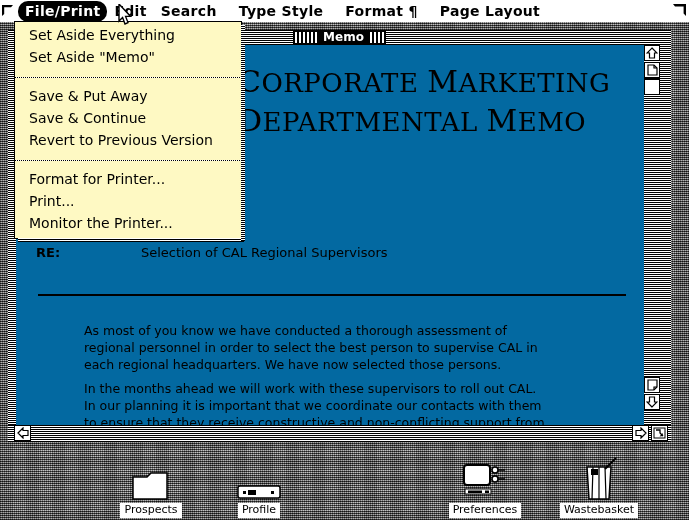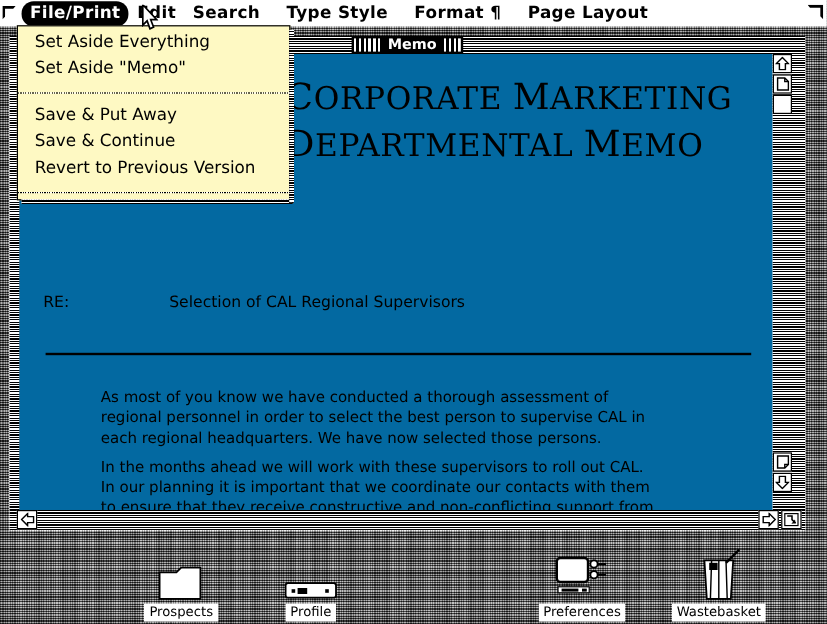--- a/index.html
+++ b/index.html
@@ -156,21 +156,21 @@
   #heading2 { position: absolute; left: 222px; top: 58px; }
 
   #re-row {
     position: absolute;
     left: 20px; top: 200px;
     display: flex;
     font-family: "DejaVu Sans", sans-serif;
     font-size: 13px;
     color: #000;
   }
-  #re-label { width: 105px; font-weight: normal; }
+  #re-label { width: 105px; font-weight: bold; }
   #re-value { white-space: nowrap; }
 
   #doc-rule {
     position: absolute;
     left: 22px; top: 249px;
     width: 588px; height: 2px;
     background: #000;
   }
 
   .doc-para {
@@ -506,19 +506,24 @@
     <div class="menu-item">Set Aside Everything</div>
     <div class="menu-item">Set Aside "Memo"</div>
   </div>
   <div class="menu-sep"></div>
   <div class="menu-group">
     <div class="menu-item">Save &amp; Put Away</div>
     <div class="menu-item">Save &amp; Continue</div>
     <div class="menu-item">Revert to Previous Version</div>
   </div>
   <div class="menu-sep"></div>
+  <div class="menu-group">
+    <div class="menu-item">Format for Printer...</div>
+    <div class="menu-item">Print...</div>
+    <div class="menu-item">Monitor the Printer...</div>
+  </div>
 </div>
 
 <div id="cursor">
   <svg width="14" height="22" viewBox="0 0 14 22">
     <path d="M1 0 L1 17 L4.6 13.4 L7 20 L10 18.6 L7.6 12.4 L12.6 12.4 Z" fill="#fff" stroke="#000" stroke-width="1.4" stroke-linejoin="miter"></path>
   </svg>
 </div>
 
 </body></html>

